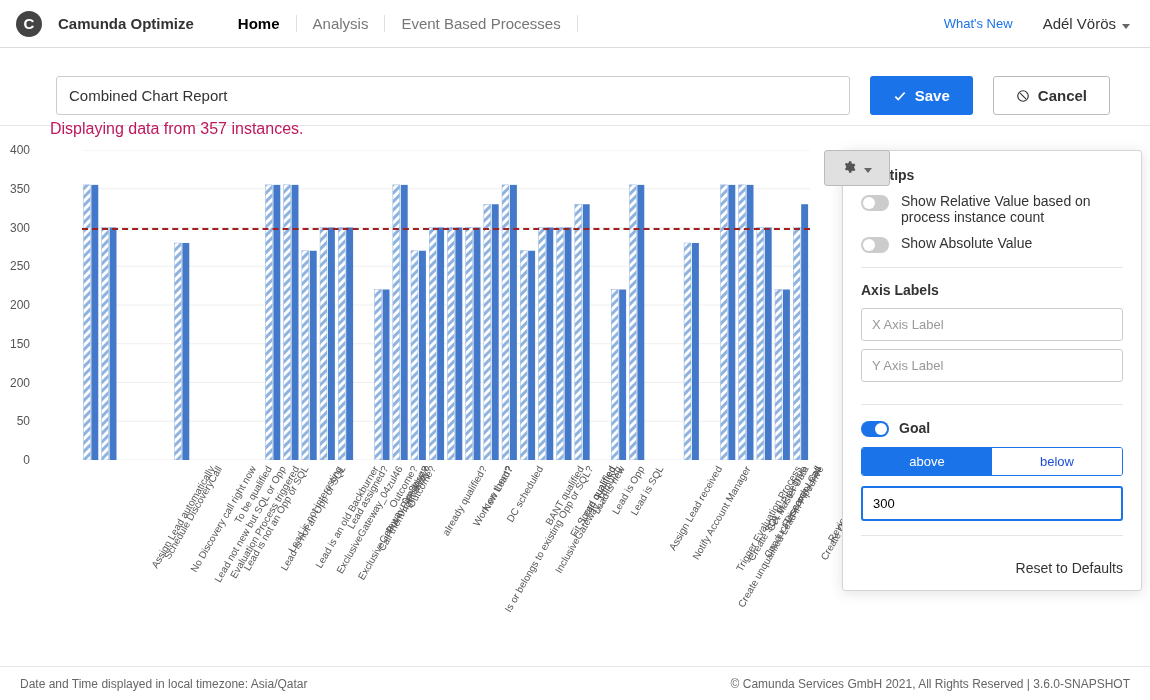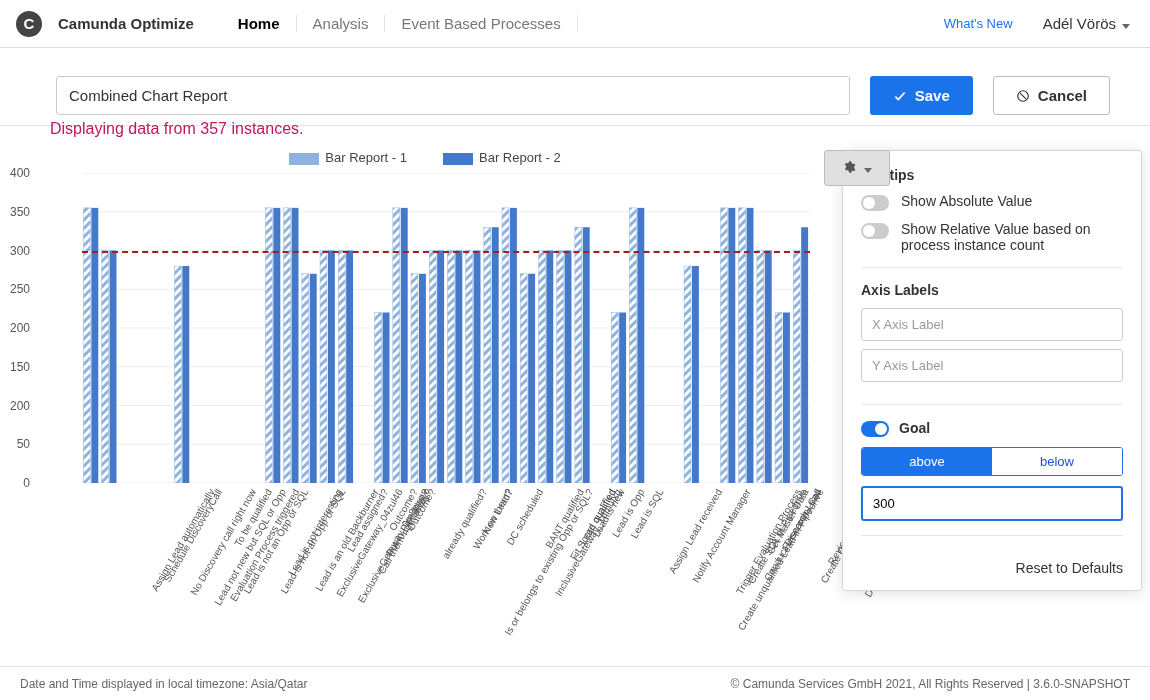--- a/index.html
+++ b/index.html
@@ -105,24 +105,20 @@
         </svg>
     </span>
     <span>Cancel</span>
   </button>
 </div>
 <div class="subinfo">Displaying data from 357 instances.</div>
 
 <div class="main">
 
   <div class="chart-wrap">
-    <div class="legend">
-      <span><span class="swatch sw1"></span><span>Bar Report - 1</span></span>
-      <span><span class="swatch sw2"></span><span>Bar Report - 2</span></span>
-    </div>
     <div class="plot" id="plot">
       <div class="yaxis" id="yaxis" style="height: 310px;">
           <div class="ytick" style="top: 310px;">0</div>
           <div class="ytick" style="top: 271.25px;">50</div>
           <div class="ytick" style="top: 232.5px;">200</div>
           <div class="ytick" style="top: 193.75px;">150</div>
           <div class="ytick" style="top: 155px;">200</div>
           <div class="ytick" style="top: 116.25px;">250</div>
           <div class="ytick" style="top: 77.5px;">300</div>
           <div class="ytick" style="top: 38.75px;">350</div>
@@ -256,25 +252,25 @@
         </svg>
     </span>
     <span class="chev"></span>
   </div>
 
   <div class="panel">
     <div class="panel-inner">
       <h4>Tooltips</h4>
       <div class="togglerow">
         <div class="toggle"></div>
-        <div>Show Absolute Value</div>
+        <div>Show Relative Value based on process instance count</div>
       </div>
       <div class="togglerow">
         <div class="toggle"></div>
-        <div>Show Relative Value based on process instance count</div>
+        <div>Show Absolute Value</div>
       </div>
       <hr class="sep">
       <h4>Axis Labels</h4>
       <input class="inp" placeholder="X Axis Label" style="">
       <input class="inp" placeholder="Y Axis Label" style="">
       <hr class="sep">
       <div class="goalrow">
         <div class="toggle on"></div>
         <div style="font-weight:700">Goal</div>
       </div>

